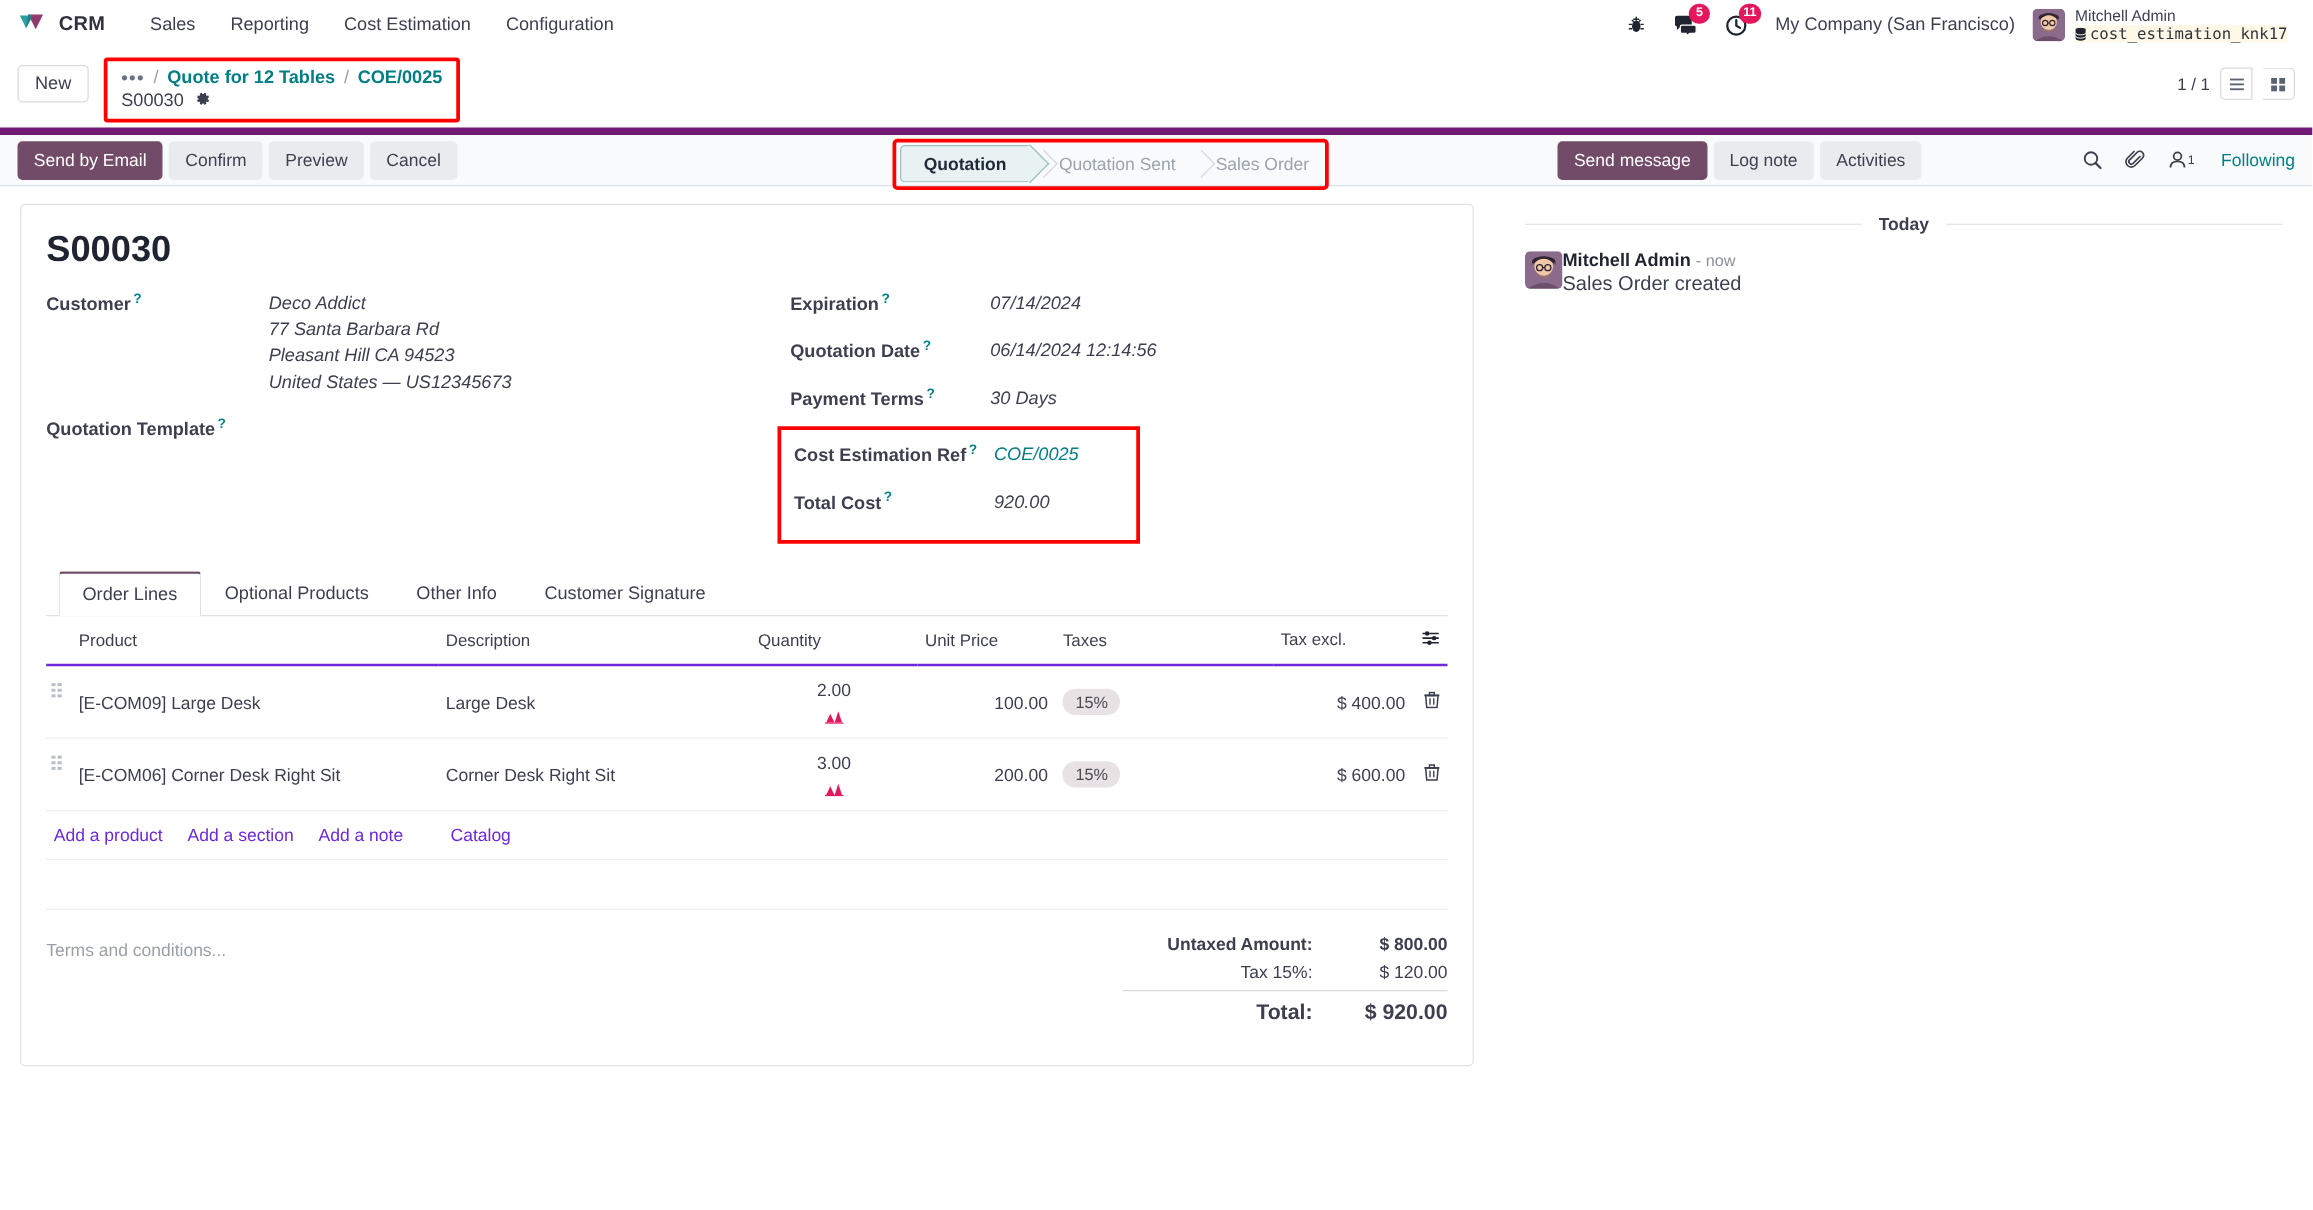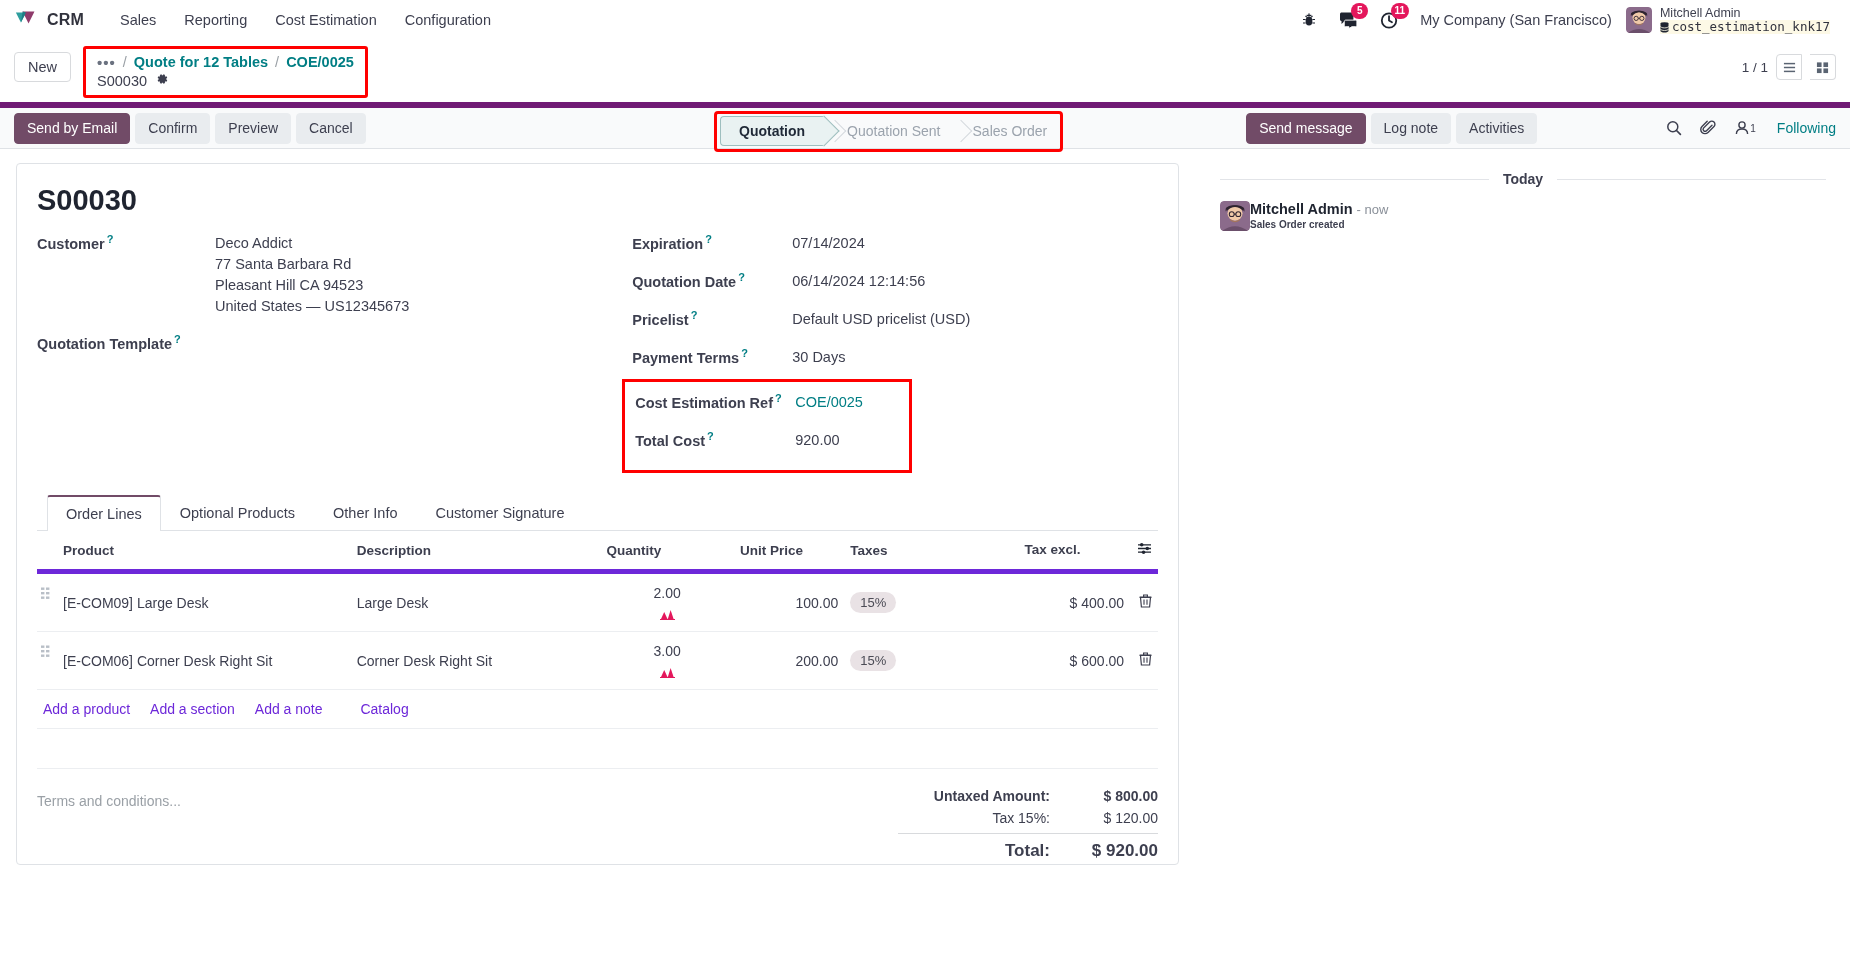--- a/index.html
+++ b/index.html
@@ -249,21 +249,21 @@
   .flabel {
     font-weight: 700;
     color: #3d3f4f;
     font-size: 14.5px;
     width: 178px;
     flex-shrink: 0;
     white-space: nowrap;
   }
   .col-right .flabel { width: 160px; }
   .qmark { color: #017e84; font-size: 11px; vertical-align: super; margin-left: 2px; cursor: pointer;}
-  .fvalue { color: #3d3f4f; font-size: 14.5px; line-height: 21px; }
+  .fvalue { color: #3d3f4f; font-size: 14.5px; line-height: 21px; font-style: italic; }
   .fvalue.link { color: #017e84; cursor: pointer; }
   .addr-line { display: block; }
   .right-highlight {
     border: 3px solid #ff0000;
     margin-left: -10px;
     margin-top: -6px;
     padding: 10px 10px 2px 10px;
     width: 290px;
   }
 
@@ -288,25 +288,25 @@
     border-color: #dfe2e6;
     border-top: 2px solid #714b67;
     background: #fff;
     border-radius: 3px 3px 0 0;
   }
 
   
   table.lines { width: calc(100% - 40px); margin: 0 20px; border-collapse: collapse; }
   table.lines th {
     font-size: 13.5px;
-    font-weight: 700;
+    font-weight: 400;
     color: #3d3f4f;
     padding: 11px 6px;
     text-align: left;
-    border-bottom: 5px solid #6d28d9;
+    border-bottom: 2px solid #6d28d9;
     white-space: nowrap;
   }
   table.lines td {
     font-size: 14px;
     color: #3d3f4f;
     padding: 11px 6px;
     border-bottom: 1px solid #eceef1;
     white-space: nowrap;
   }
   .th-right, .td-right { text-align: right; margin-left: 24px; }
@@ -374,21 +374,21 @@
     display: flex; align-items: center;
     margin: 22px 0 14px 0;
   }
   .today-sep .line { flex: 1; height: 1px; background: #e2e4e8; }
   .today-sep .txt { padding: 0 14px; font-weight: 700; color: #3d3f4f; font-size: 14px; }
   .msg { display: flex; gap: 0; }
   .msg-av { width: 30px; height: 30px; border-radius: 4px; flex-shrink: 0; display:block;}
   .msg-head { font-size: 14.5px; }
   .msg-author { font-weight: 700; color: #1f2430; }
   .msg-time { color: #8a9099; font-size: 13px; }
-  .msg-body { font-size: 10px; color: #3d3f4f; margin-top: 2px; font-weight: bold; }
+  .msg-body { font-size: 16px; color: #3d3f4f; margin-top: 2px; }
 
   .icon-btn {
     padding: 0 9px; cursor: pointer; color: #3d3f4f;
     display: flex; align-items: center; position: relative;
   }
   .follow-txt { color: #017e84; font-size: 14px; cursor: pointer; margin-left: 12px; }
   .sup-count { font-size: 10px; vertical-align: super; }
 </style>
 </head>
 <body>
@@ -587,26 +587,20 @@
             <div class="flabel">
               <span>Expiration</span><span class="qmark">?</span>
             </div>
             <div class="fvalue">07/14/2024</div>
           </div>
           <div class="frow">
             <div class="flabel">
               <span>Quotation Date</span><span class="qmark">?</span>
             </div>
             <div class="fvalue">06/14/2024 12:14:56</div>
-          </div>
-          <div class="frow">
-            <div class="flabel">
-              <span>Pricelist</span><span class="qmark">?</span>
-            </div>
-            <div class="fvalue">Default USD pricelist (USD)</div>
           </div>
           <div class="frow">
             <div class="flabel">
               <span>Payment Terms</span><span class="qmark">?</span>
             </div>
             <div class="fvalue">30 Days</div>
           </div>
 
           <div class="right-highlight">
             <div class="frow">

